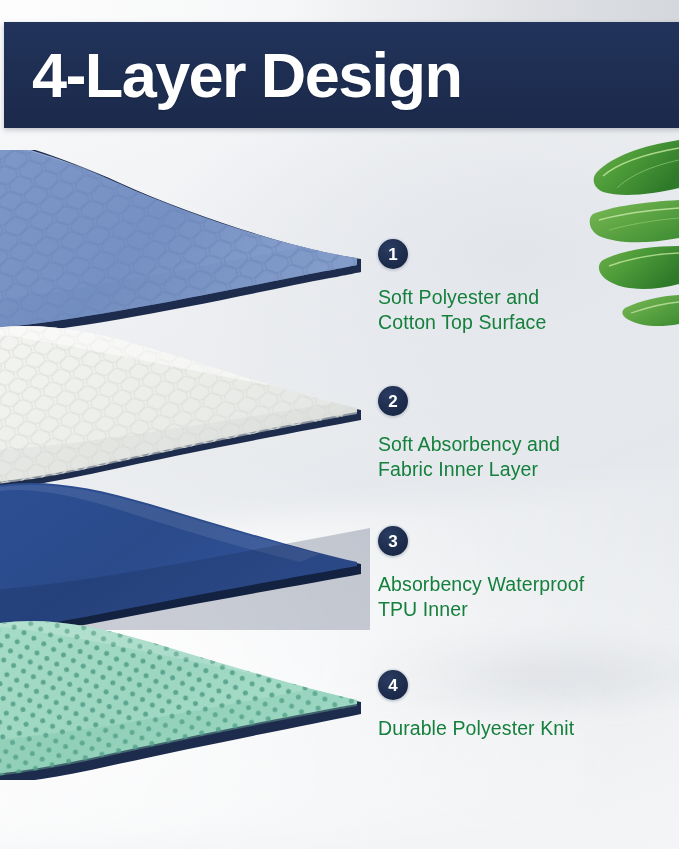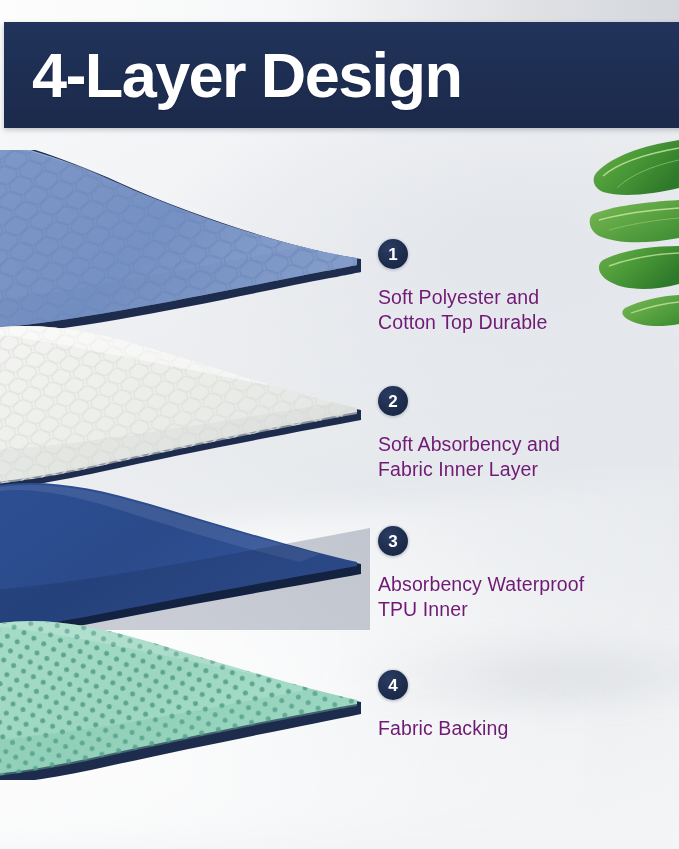--- a/index.html
+++ b/index.html
@@ -118,21 +118,21 @@
     font-weight: 700;
     display: flex;
     align-items: center;
     justify-content: center;
     line-height: 1;
   }
   .callout-text {
     margin-top: 16px;
     font-size: 19.5px;
     line-height: 1.26;
-    color: #701a75;
+    color: #15803d;
     letter-spacing: 0.1px;
     font-weight: 400;
   }
   .callout-text span { display: block; }
 </style>
 </head>
 <body>
 
 <div id="canvas">
 
@@ -287,21 +287,21 @@
         <path d="M-10 160 C80 154 210 128 370 98 L370 210 L-10 210 Z" fill="#6fb9a0" opacity="0.22"></path>
         <path d="M-10 46 C70 52 200 86 370 116 L370 30 L-10 30 Z" fill="#ffffff" opacity="0.16"></path>
       </g>
     </svg>
   </div>
 
   <div class="callout" style="top:239px;">
     <div class="badge">1</div>
     <div class="callout-text">
       <span>Soft Polyester and</span>
-      <span>Cotton Top Durable</span>
+      <span>Cotton Top Surface</span>
     </div>
   </div>
 
   <div class="callout" style="top:386px;">
     <div class="badge">2</div>
     <div class="callout-text">
       <span>Soft Absorbency and</span>
       <span>Fabric Inner Layer</span>
     </div>
   </div>
@@ -310,17 +310,17 @@
     <div class="badge">3</div>
     <div class="callout-text">
       <span>Absorbency Waterproof</span>
       <span>TPU Inner</span>
     </div>
   </div>
 
   <div class="callout" style="top:670px;">
     <div class="badge">4</div>
     <div class="callout-text">
-      <span>Fabric Backing</span>
+      <span>Durable Polyester Knit</span>
     </div>
   </div>
 
 </div>
 
 </body></html>

